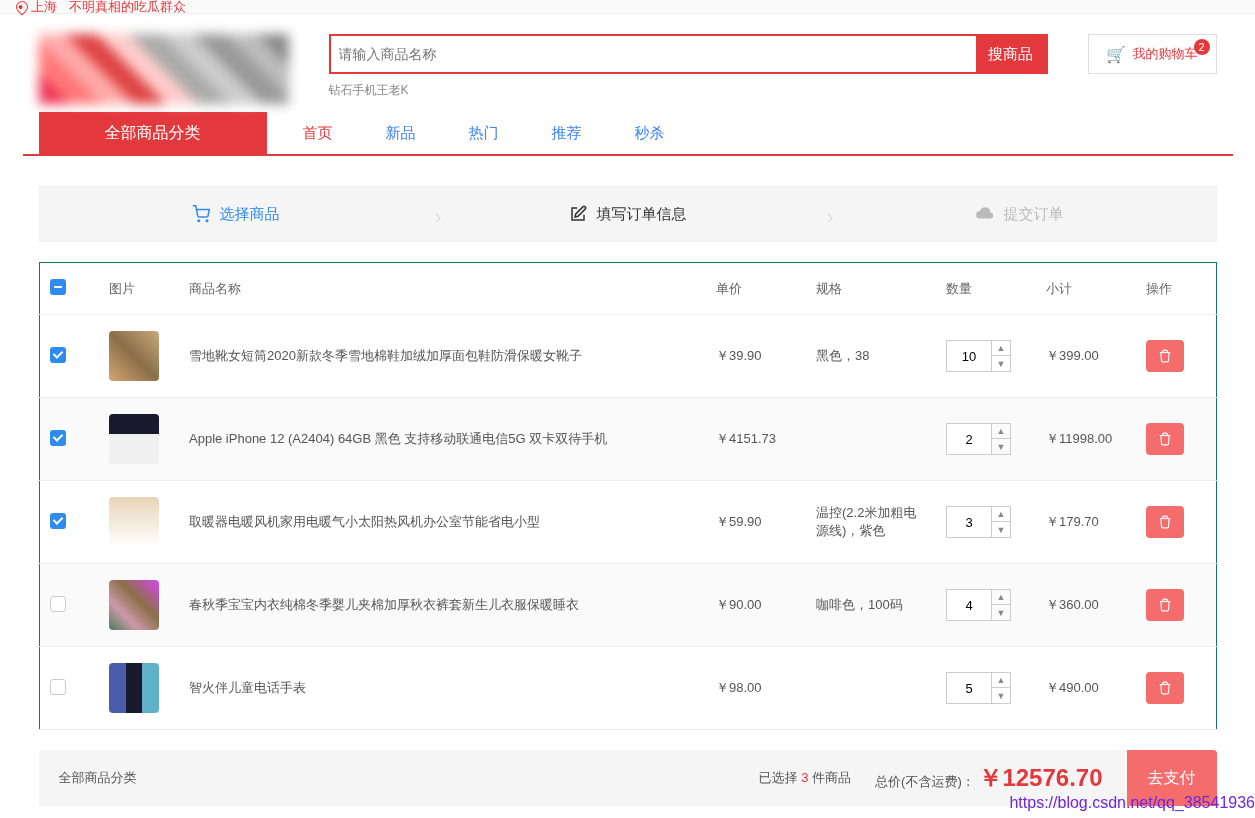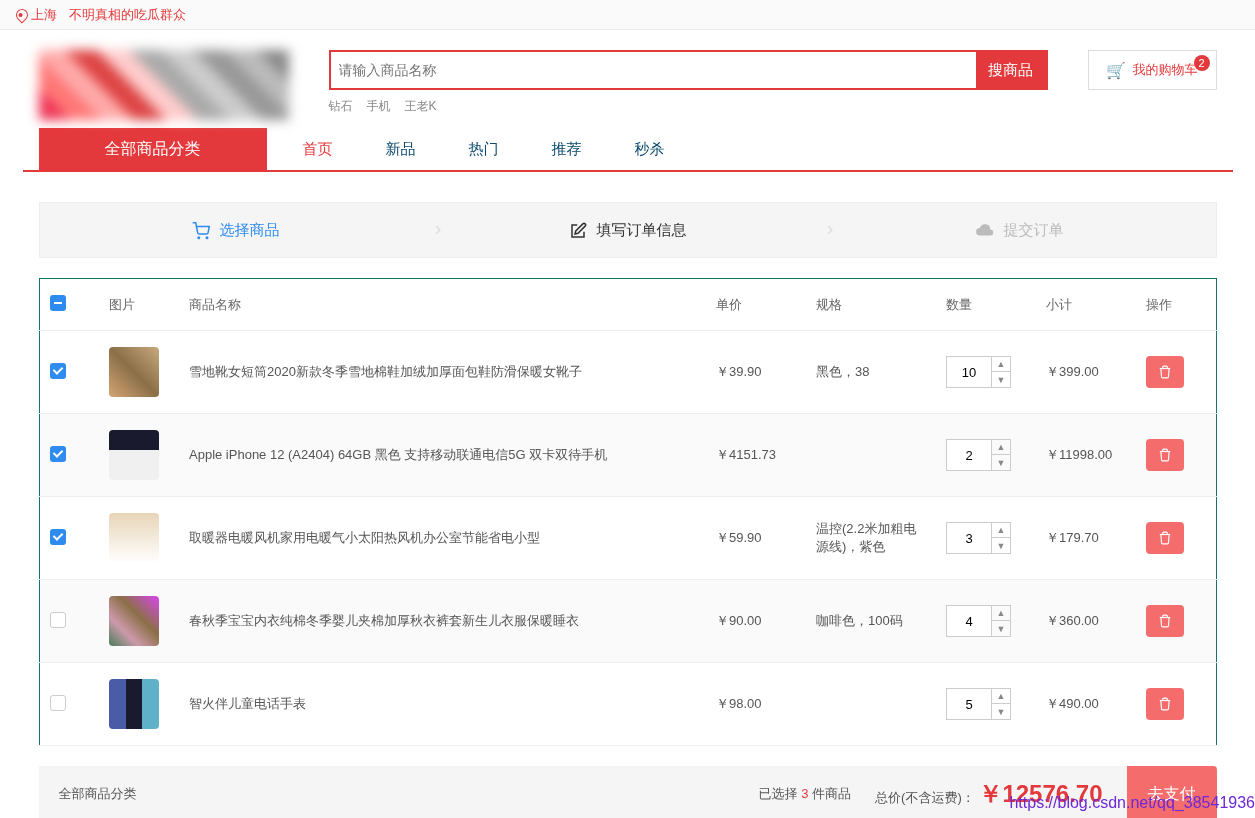--- a/index.html
+++ b/index.html
@@ -1,45 +1,45 @@
 <!DOCTYPE html>
 <html><head>
 <meta charset="utf-8">
 <style>
 *{margin:0;padding:0;box-sizing:border-box}
 body{font-family:"Microsoft YaHei",Arial,sans-serif;font-size:13px;color:#333;background:#fff}
-.topbar{height:30px;border-bottom:1px solid #eee;background:#fafafa;display:flex;justify-content:space-between;align-items:center;padding:0 16px}
+.topbar{height:14px;border-bottom:1px solid #eee;background:#fafafa;display:flex;justify-content:space-between;align-items:center;padding:0 16px}
 .topbar-left{display:flex;align-items:center;gap:12px}
 .loc{color:#e4393c;display:flex;align-items:center;gap:3px}
 .loc-icon{width:12px;height:12px;border:1.5px solid #e4393c;border-radius:50% 50% 50% 0;transform:rotate(-45deg);position:relative}
 .loc-icon::after{content:'';position:absolute;width:4px;height:4px;background:#e4393c;border-radius:50%;top:2px;left:2px}
 .user-label{color:#e4393c}
 .topbar-right{display:flex;gap:20px}
 .topbar-right a{color:#666;text-decoration:none;cursor:pointer}
 .topbar-right a.active{color:#e4393c}
 .header{max-width:1210px;margin:0 auto;padding:20px 16px 0;display:flex;align-items:flex-start;gap:40px}
 .logo{width:250px;height:70px;background:linear-gradient(45deg,#e35 0 10%,#f77 10% 20%,#faa 20% 30%,#d44 30% 40%,#fcc 40% 50%,#aaa 50% 60%,#ccc 60% 70%,#999 70% 80%,#bbb 80% 90%,#888 90%);filter:blur(6px)}
 .search-wrap{flex:1;display:flex;flex-direction:column;gap:8px}
 .search-box{display:flex;border:2px solid #e4393c;height:40px}
 .search-input{flex:1;border:none;outline:none;padding:0 8px;font-size:14px}
 .search-btn{background:#e4393c;color:#fff;border:none;width:70px;font-size:15px;cursor:pointer}
-.hot-words{display:flex;gap:14px;color:#888;font-size:12px}
+.hot-words{display:flex;color:#888;font-size:12px}
 .hot-words span{cursor:pointer}
 .cart-wrap{padding-top:0}
 .cart-btn{border:1px solid #ddd;height:40px;padding:0 18px;display:flex;align-items:center;gap:6px;cursor:pointer;position:relative;color:#e4393c}
 .cart-icon{font-size:16px}
 .cart-badge{background:#e4393c;color:#fff;border-radius:50%;width:16px;height:16px;font-size:11px;display:flex;align-items:center;justify-content:center;position:absolute;top:4px;right:6px}
 .nav{max-width:1210px;margin:8px auto 0;padding:0 16px;display:flex;border-bottom:2px solid #e4393c}
 .cat-btn{background:#e4393c;color:#fff;width:228px;height:42px;display:flex;align-items:center;justify-content:center;font-size:16px;cursor:pointer}
 .nav-links{display:flex;gap:53px;margin-left:36px}
-.nav-links a{text-decoration:none;color:#0c4a6e;font-size:15px;cursor:pointer;line-height:42px}
+.nav-links a{text-decoration:none;color:#3b82f6;font-size:15px;cursor:pointer;line-height:42px}
 .nav-links a.active{color:#e4393c}
 .content{max-width:1210px;margin:30px auto;padding:0 16px}
 .steps{background:#f5f5f5;border:1px solid #eee;height:56px;display:flex;align-items:center}
-.step{flex:1;display:flex;align-items:flex-end;justify-content:center;gap:10px;font-size:15px;color:#bbb;position:relative}
+.step{flex:1;display:flex;align-items:flex-start;justify-content:center;gap:10px;font-size:15px;color:#bbb;position:relative}
 .step.s1{color:#2e8cf0}
 .step.s2{color:#333;font-weight:500}
 .step-ico{width:18px;height:18px}
 .arrow{position:absolute;right:-10px;color:#ddd;font-size:20px}
 .cart-table{width:100%;border:1px solid #0f766e;margin-top:20px;border-collapse:collapse}
 .cart-table th,.cart-table td{padding:16px 10px;border-bottom:1px solid #eee;text-align:left;font-weight:normal;color:#555}
 .cart-table th{background:#fff;color:#666}
 .cart-table tbody tr:nth-child(even){background:#fafafa}
 .chk{width:16px;height:16px;border-radius:3px;display:inline-block;position:relative;cursor:pointer}
 .chk.head{background:#2e8cf0}

